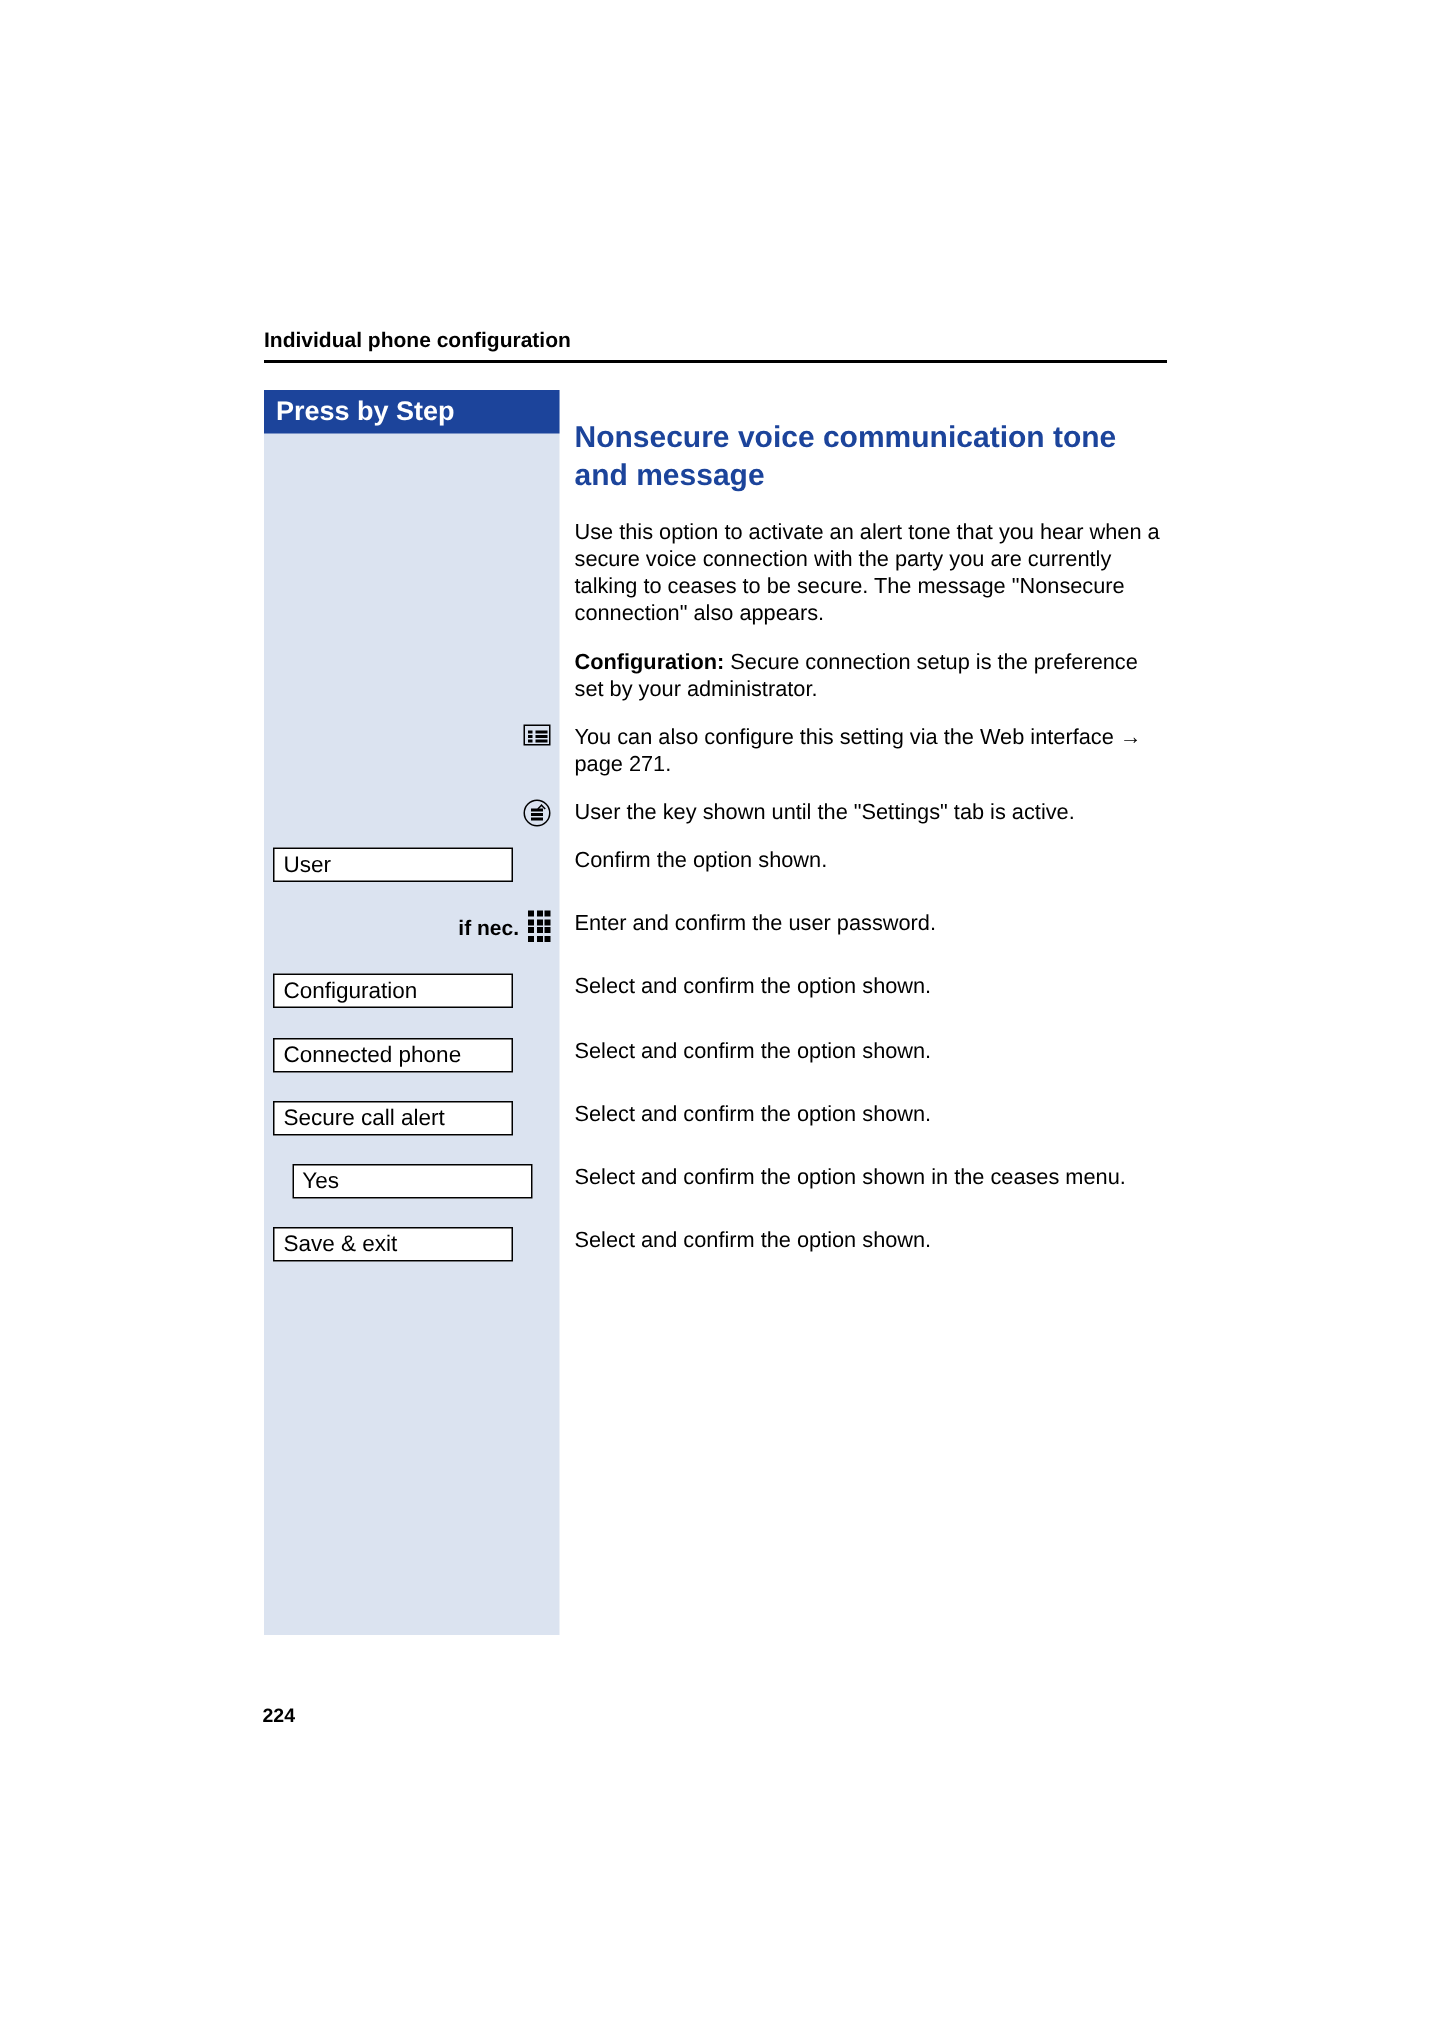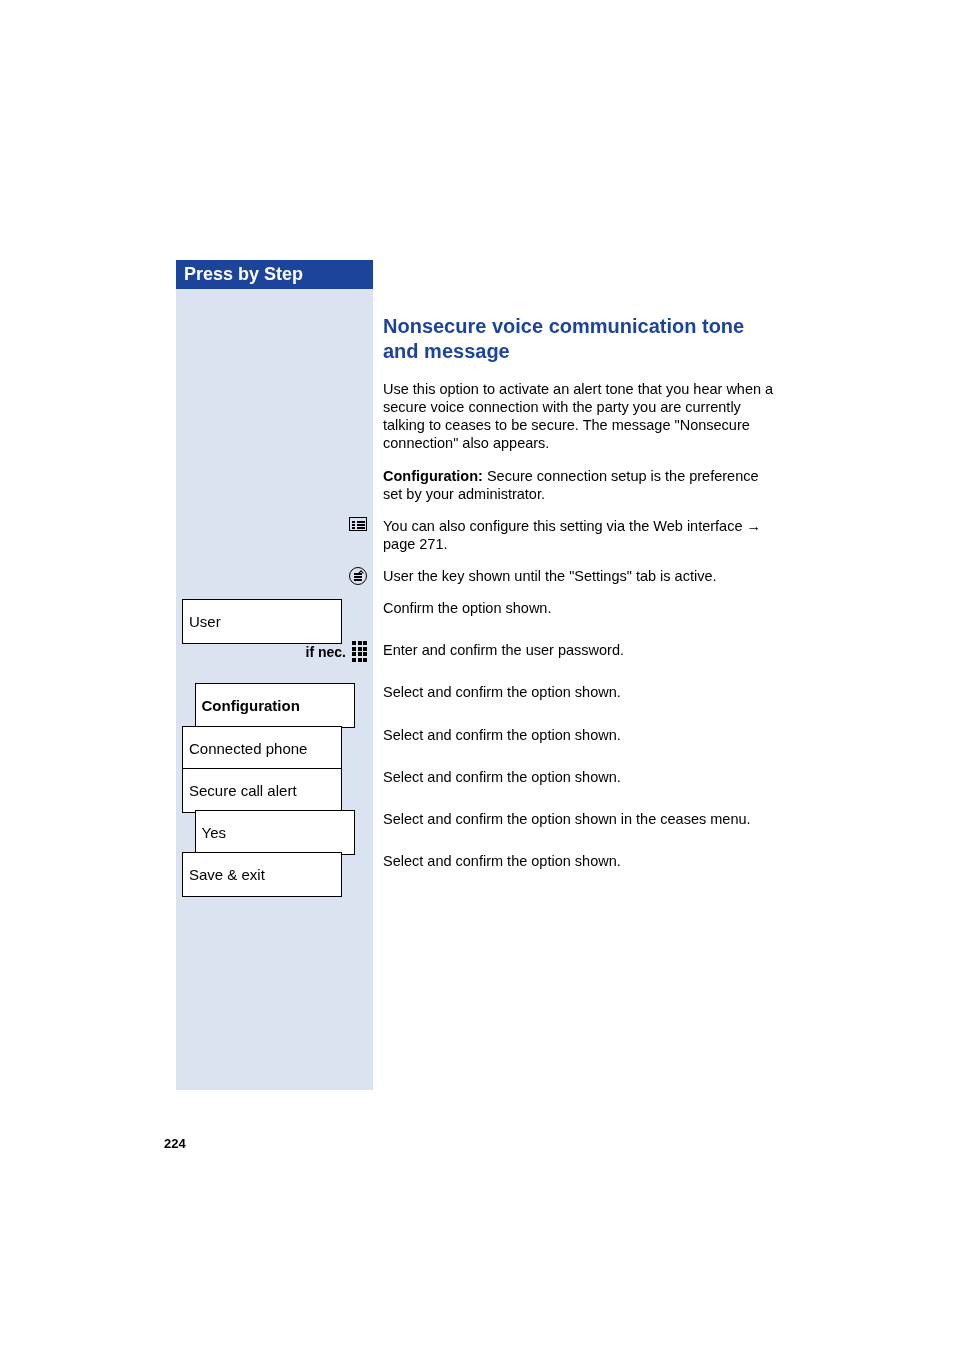--- a/index.html
+++ b/index.html
@@ -45,21 +45,21 @@
     background: var(--brand-blue);
     color: #fff;
     font-family: var(--font-narrow);
     font-weight: 700;
     font-size: 18px;
     padding: 4px 8px;
   }
   .content {
     position: absolute;
     left: 383px;
-    top: 278px;
+    top: 244px;
     width: 395px;
   }
   h2.section-title {
     color: var(--brand-blue);
     font-family: var(--font-narrow);
     font-weight: 700;
     font-size: 20px;
     margin: 36px 0 16px 0;
     line-height: 1.25;
   }
@@ -80,21 +80,21 @@
     display: flex;
     justify-content: flex-end;
     align-items: center;
     padding-right: 6px;
   }
   .phone-field {
     font-family: var(--font-narrow);
     font-size: 15px;
     border: 1px solid #000;
     width: 160px;
-    padding: 13px 6px;
+    padding: 2px 6px;
     background: #fff;
     text-align: left;
   }
   .icon-box {
     display: inline-flex;
     align-items: center;
     justify-content: center;
   }
   .icon-web {
     width: 18px; height: 14px;
@@ -110,30 +110,33 @@
     position: relative;
   }
   .icon-settings::before { content:""; position:absolute; left:4px; top:5px; width:8px; height:1.5px; background:#000; box-shadow: 0 3px 0 #000, 0 6px 0 #000; }
   .icon-settings::after  { content:""; position:absolute; right:3px; top:3px; width:3px; height:3px; border-top:1.5px solid #000; border-right:1.5px solid #000; transform: rotate(-45deg); }
   .icon-keypad { display:inline-grid; grid-template-columns: repeat(3, 4px); grid-template-rows: repeat(4, 4px); gap:1.5px; }
   .icon-keypad span { background:#000; width:4px; height:4px; }
   .ifnec-label { font-weight:700; font-size:14px; margin-right:6px; }
   .step-text { font-size: 14.5px; line-height: 1.25; }
   .pagefoot {
     position: absolute;
-    left: 164px;
+    left: 175px;
     bottom: 200px;
     font-weight: 700;
     font-size: 13px;
   }
 </style>
 </head>
 <body>
 
 <div class="page">
+  <div class="header">
+    <span>Individual phone configuration</span>
+  </div>
 
   <div class="sidebar">
     <div class="sidebar-title">Press by Step</div>
   </div>
 
   <div class="content">
     <h2 class="section-title">Nonsecure voice communication tone and message</h2>
 
     <p class="body">Use this option to activate an alert tone that you hear when a secure voice connection with the party you are currently talking to ceases to be secure. The message "Nonsecure connection" also appears.</p>
 
@@ -185,21 +188,21 @@
               <span></span>
               <span></span>
               <span></span>
             </span>
         </span>
       </div>
       <div class="step-text">Enter and confirm the user password.</div>
     </div>
 
     <div class="step-row" style="margin-top:24px;">
-      <div class="step-label" style="justify-content:center;padding-left:6px;font-weight:bold;">
+      <div class="step-label" style="justify-content:flex-start;padding-left:6px;">
         <div class="phone-field">Configuration</div>
       </div>
       <div class="step-text">Select and confirm the option shown.</div>
     </div>
 
     <div class="step-row" style="margin-top:24px;">
       <div class="step-label" style="justify-content:flex-start;padding-left:6px;">
         <div class="phone-field">Connected phone</div>
       </div>
       <div class="step-text">Select and confirm the option shown.</div>

